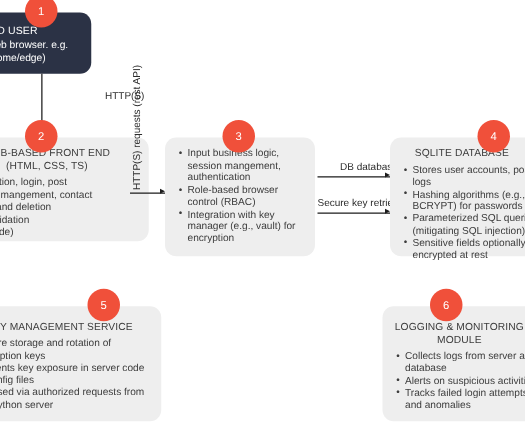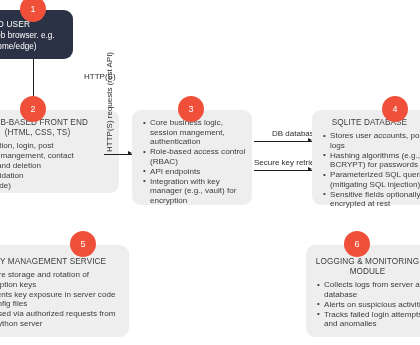--- a/index.html
+++ b/index.html
@@ -137,23 +137,22 @@
     </ul>
   </div>
 
   <div class="ln h" style="left:104px;top:154px;width:28px;"></div>
   <div class="arw right" style="left:128px;top:151.2px;"></div>
   <div class="lbl vert" style="left:105px;top:152px;">HTTP(S) requests (rest API)</div>
 
   <div class="badge" style="left:178px;top:96px;">3</div>
   <div class="card grey" style="left:132px;top:110px;width:120px;height:95px;padding:8px 5px 4px 6px;">
     <ul class="bul" style="padding-left:5px;">
-      <li>Core business logic, session mangement, authentication</li>
-      <li>Role-based access control (RBAC)</li>
-      <li>API endpoints</li>
+      <li>Input business logic, session mangement, authentication</li>
+      <li>Role-based browser control (RBAC)</li>
       <li>Integration with key manager (e.g., vault) for encryption</li>
     </ul>
   </div>
 
   <div class="ln h" style="left:254px;top:141px;width:58px;"></div>
   <div class="arw right" style="left:308px;top:138.2px;"></div>
   <div class="lbl" style="left:272px;top:129px;">DB database</div>
 
   <div class="ln h" style="left:254px;top:170px;width:58px;"></div>
   <div class="arw right" style="left:308px;top:167.2px;"></div>

